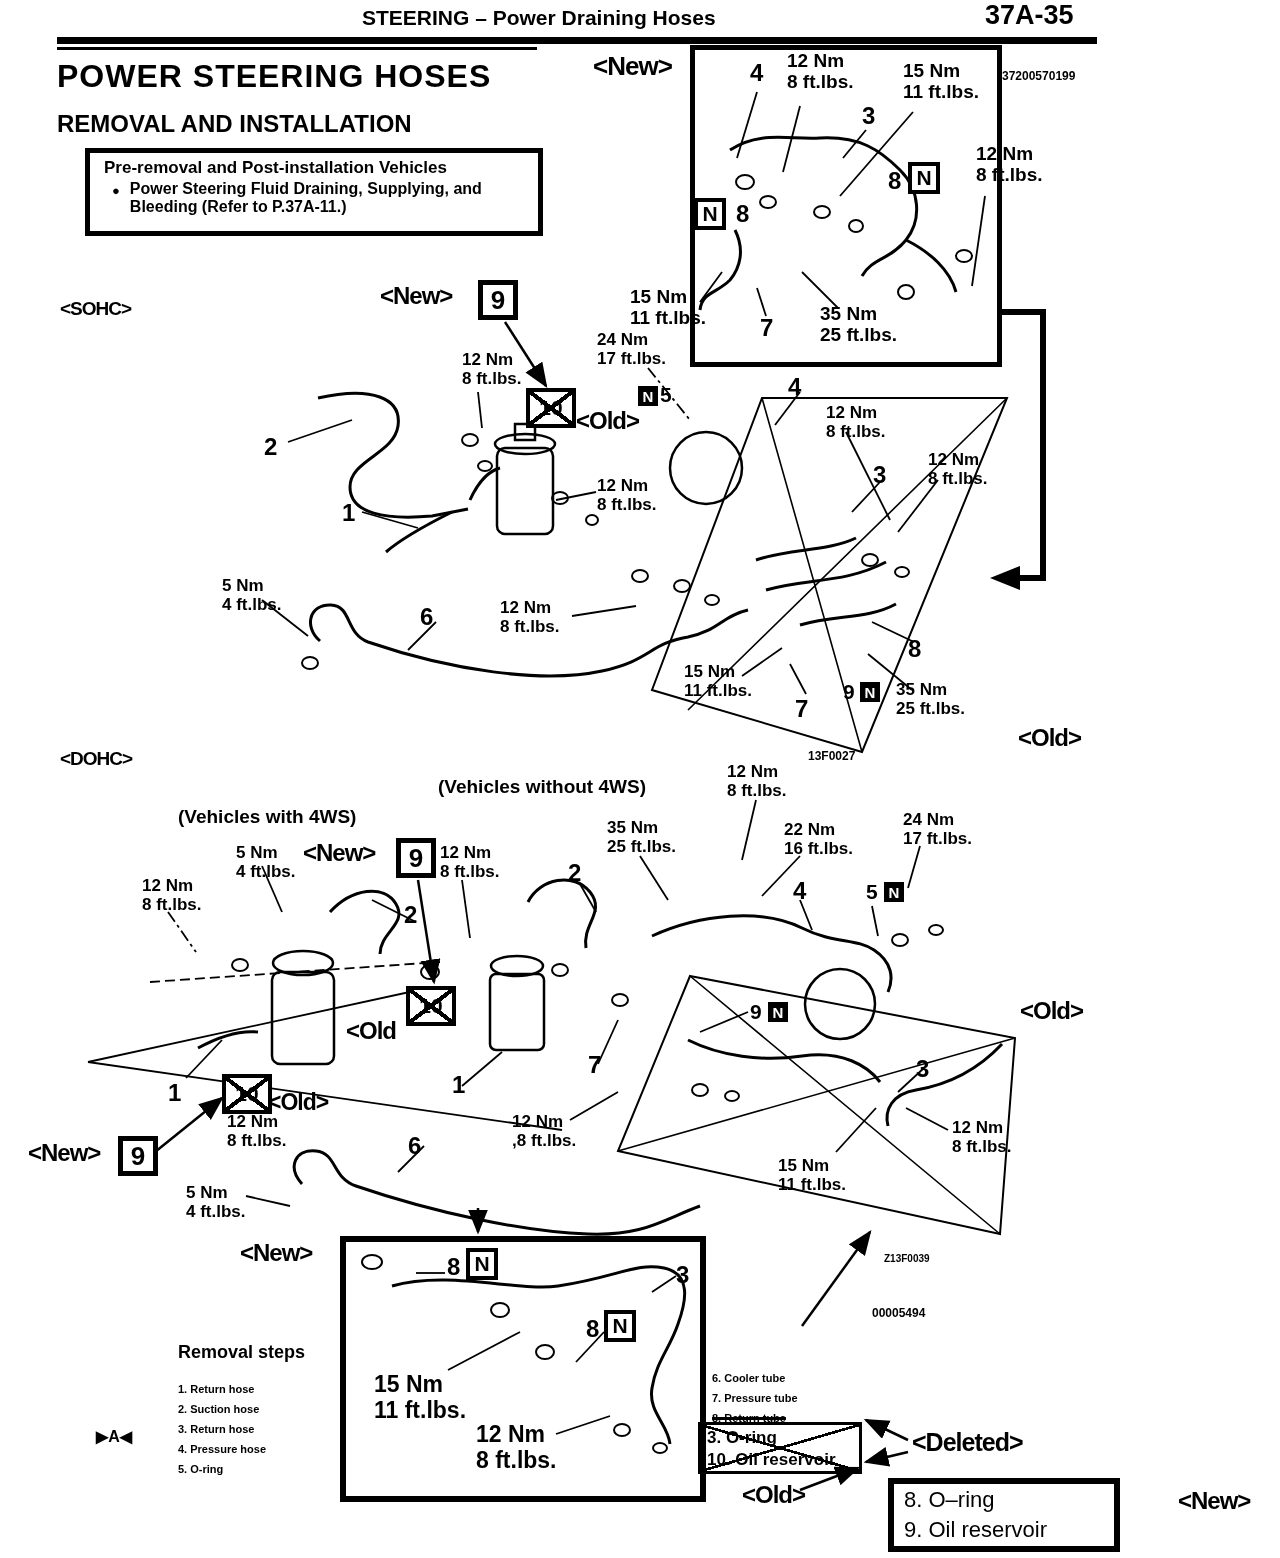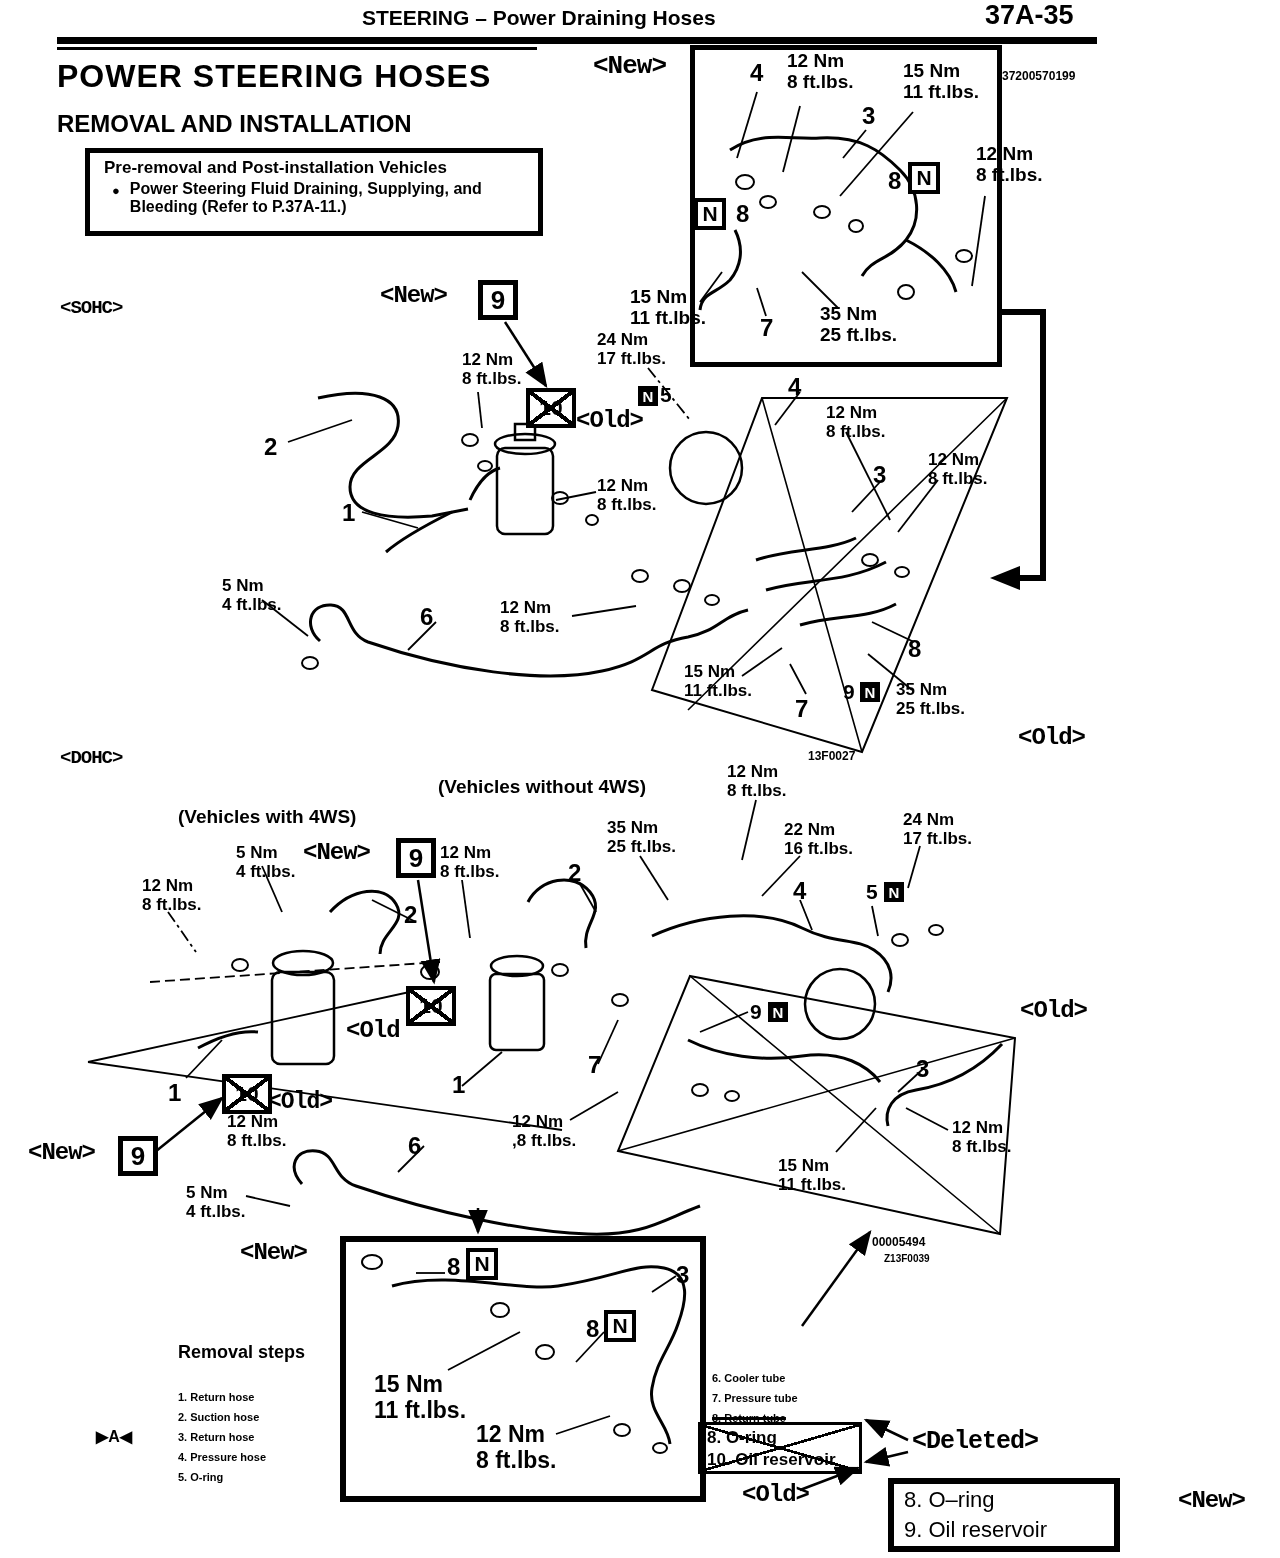--- a/index.html
+++ b/index.html
@@ -18,35 +18,35 @@
     border:5px solid #000; box-sizing:border-box; padding:5px 10px 0 14px;
   }
   .notice-h { font-size:17px; font-weight:700; }
   .notice-row { display:flex; margin-top:2px; }
   .notice-bullet { font-size:13px; margin:3px 10px 0 8px; }
   .notice-t { font-size:16px; font-weight:700; width:360px; line-height:1.15; }
   .inset-box { position:absolute; border:5px solid #000; box-sizing:border-box; background:transparent; }
   .lbl { position:absolute; font-weight:700; white-space:pre-line; line-height:1.12; z-index:3; }
   .lbl.torque { font-size:17px; }
   .lbl.num    { font-size:24px; }
-  .lbl.angle  { font-size:24px; letter-spacing:-1px;font-family:Liberation Mono, monospace; }
+  .lbl.angle  { font-size:24px; letter-spacing:-1px; }
   .lbl.code   { font-size:12px; }
   .lbl.paren  { font-size:19px; }
   .lbl.amark  { font-size:16px; }
   .marker { position:absolute; display:flex; align-items:center; justify-content:center;
             font-weight:700; box-sizing:border-box; z-index:3; background-color:#fff; }
   .box9 { width:40px; height:40px; border:5px solid #000; font-size:26px; }
   .xbox10 { width:50px; height:40px; border:4px solid #000; font-size:21px;
     background-image:
       linear-gradient(to top right, transparent 46%, #000 46%, #000 54%, transparent 54%),
       linear-gradient(to bottom right, transparent 46%, #000 46%, #000 54%, transparent 54%); }
   .nbox-outline { width:32px; height:32px; border:4px solid #000; font-size:21px; }
   .nbox-black { width:20px; height:20px; background-color:#000; color:#fff; font-size:15px; }
   .steps { position:absolute; font-weight:700; z-index:3; }
-  .steps-h { font-size:18px; margin-bottom:24px; }
+  .steps-h { font-size:18px; margin-bottom:16px; }
   .list-item { font-size:11px; line-height:20px; white-space:nowrap; }
   .struck { text-decoration:line-through; text-decoration-thickness:3px; }
   .del-box {
     position:absolute; left:698px; top:1422px; width:164px; height:52px;
     border:3px solid #000; box-sizing:border-box; padding:2px 0 0 6px;
     font-weight:700; z-index:3;
     background-image:
       linear-gradient(to top right, transparent 48.5%, #000 48.5%, #000 51.5%, transparent 51.5%),
       linear-gradient(to bottom right, transparent 48.5%, #000 48.5%, #000 51.5%, transparent 51.5%);
   }
@@ -336,21 +336,21 @@
       <div class="lbl torque" style="left: 512px; top: 1112px;">12 Nm
 ,8 ft.lbs.</div>
       <div class="lbl num" style="left: 750px; top: 1000px; font-size: 21px;">9</div>
       <div class="lbl num" style="left: 916px; top: 1056px;">3</div>
       <div class="lbl torque" style="left: 778px; top: 1156px;">15 Nm
 11 ft.lbs.</div>
       <div class="lbl torque" style="left: 952px; top: 1118px;">12 Nm
 8 ft.lbs.</div>
       <div class="lbl angle" style="left: 1020px; top: 998px;">&lt;Old&gt;</div>
       <div class="lbl code" style="left: 884px; top: 1253px; font-size: 10px;">Z13F0039</div>
-      <div class="lbl code" style="left: 872px; top: 1236px;">00005494</div>
+      <div class="lbl code" style="left: 872px; top: 1307px;">00005494</div>
       <div class="lbl angle" style="left: 240px; top: 1240px;">&lt;New&gt;</div>
       <div class="lbl num" style="left: 447px; top: 1254px;">8</div>
       <div class="lbl num" style="left: 676px; top: 1262px;">3</div>
       <div class="lbl num" style="left: 586px; top: 1316px;">8</div>
       <div class="lbl torque" style="left: 374px; top: 1372px; font-size: 23px;">15 Nm
 11 ft.lbs.</div>
       <div class="lbl torque" style="left: 476px; top: 1422px; font-size: 23px;">12 Nm
 8 ft.lbs.</div>
       <div class="lbl amark" style="left: 96px; top: 1428px;">▶A◀</div>
       <div class="lbl angle" style="left: 912px; top: 1428px; font-size: 25px;">&lt;Deleted&gt;</div>
@@ -386,21 +386,21 @@
   <div class="steps" style="left:712px; top:1368px;">
     <div>
         <div class="list-item">6. Cooler tube</div>
         <div class="list-item">7. Pressure tube</div>
         <div class="list-item struck">8. Return tube</div>
       </div>
   </div>
 
   <div class="del-box">
     <div>
-        <div class="list-item">8. O-ring</div>
+        <div class="list-item">3. O-ring</div>
         <div class="list-item">10. Oil reservoir</div>
       </div>
   </div>
 
   <div class="new-box">
     <div>
         <div class="list-item">8. O–ring</div>
         <div class="list-item">9. Oil reservoir</div>
       </div>
   </div>

